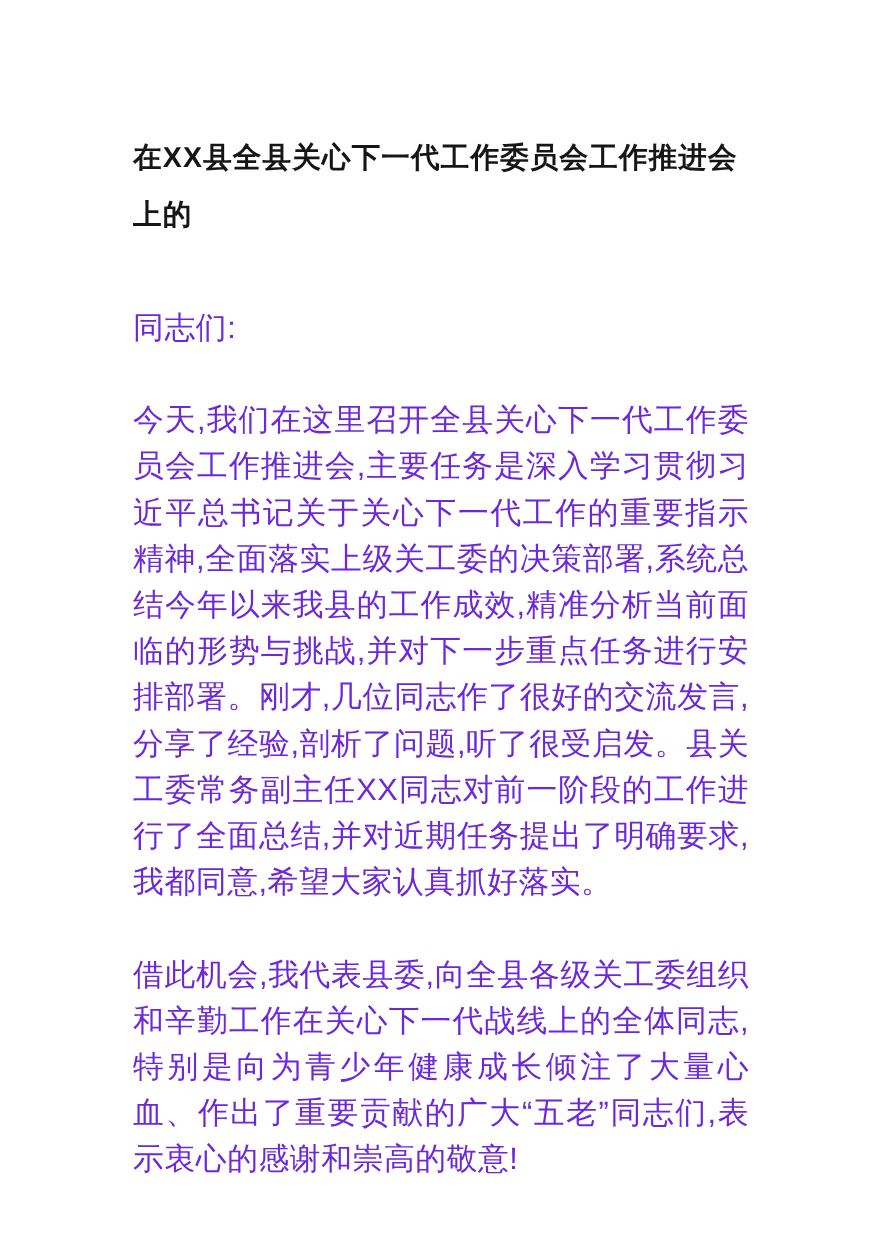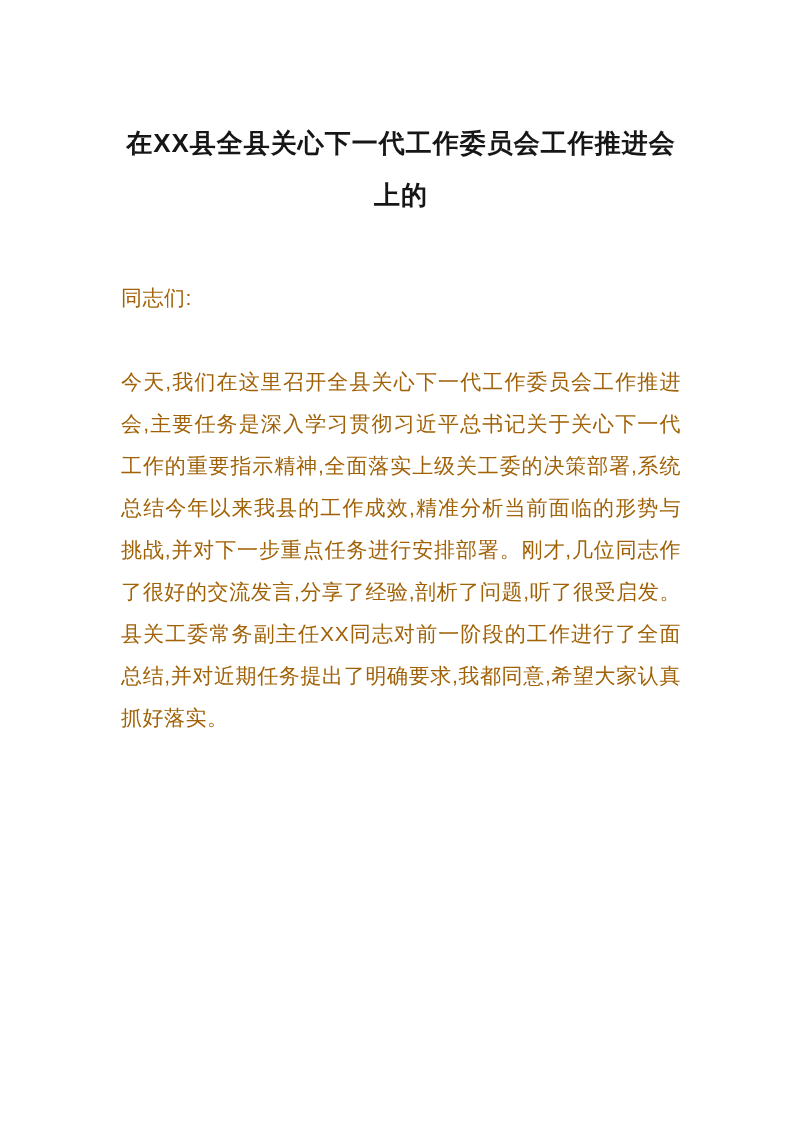--- a/index.html
+++ b/index.html
@@ -18,30 +18,30 @@
     padding: 117px 112px 0 121px;
     font-family: "Liberation Sans", "DejaVu Sans", sans-serif;
   }
   .doc-title {
     margin: 0 0 56px 0;
     padding: 0;
     font-size: 26px;
     font-weight: bold;
     line-height: 52px;
     color: #161616;
-    text-align: center;
+    text-align: left;
     letter-spacing: 1px;
   }
   .doc-title .title-line {
     display: block;
   }
   .doc-body {
-    font-size: 21px;
+    font-size: 28px;
     line-height: 42px;
-    color: #a16207;
+    color: #6d28d9;
     text-align: justify;
     word-break: break-all;
     letter-spacing: 0.5px;
   }
   .doc-body p {
     margin: 0 0 42px 0;
     padding: 0;
   }
   .doc-body p.last {
     margin-bottom: 0;
@@ -54,16 +54,17 @@
 
   <h1 class="doc-title">
     <span class="title-line">在XX县全县关心下一代工作委员会工作推进会上的</span>
   </h1>
 
   <div class="doc-body">
     <p>同志们:</p>
 
     <p>今天,我们在这里召开全县关心下一代工作委员会工作推进会,主要任务是深入学习贯彻习近平总书记关于关心下一代工作的重要指示精神,全面落实上级关工委的决策部署,系统总结今年以来我县的工作成效,精准分析当前面临的形势与挑战,并对下一步重点任务进行安排部署。刚才,几位同志作了很好的交流发言,分享了经验,剖析了问题,听了很受启发。县关工委常务副主任XX同志对前一阶段的工作进行了全面总结,并对近期任务提出了明确要求,我都同意,希望大家认真抓好落实。</p>
 
+    <p>借此机会,我代表县委,向全县各级关工委组织和辛勤工作在关心下一代战线上的全体同志,特别是向为青少年健康成长倾注了大量心血、作出了重要贡献的广大“五老”同志们,表示衷心的感谢和崇高的敬意!</p>
 
   </div>
 
 </div>
 
 </body></html>

